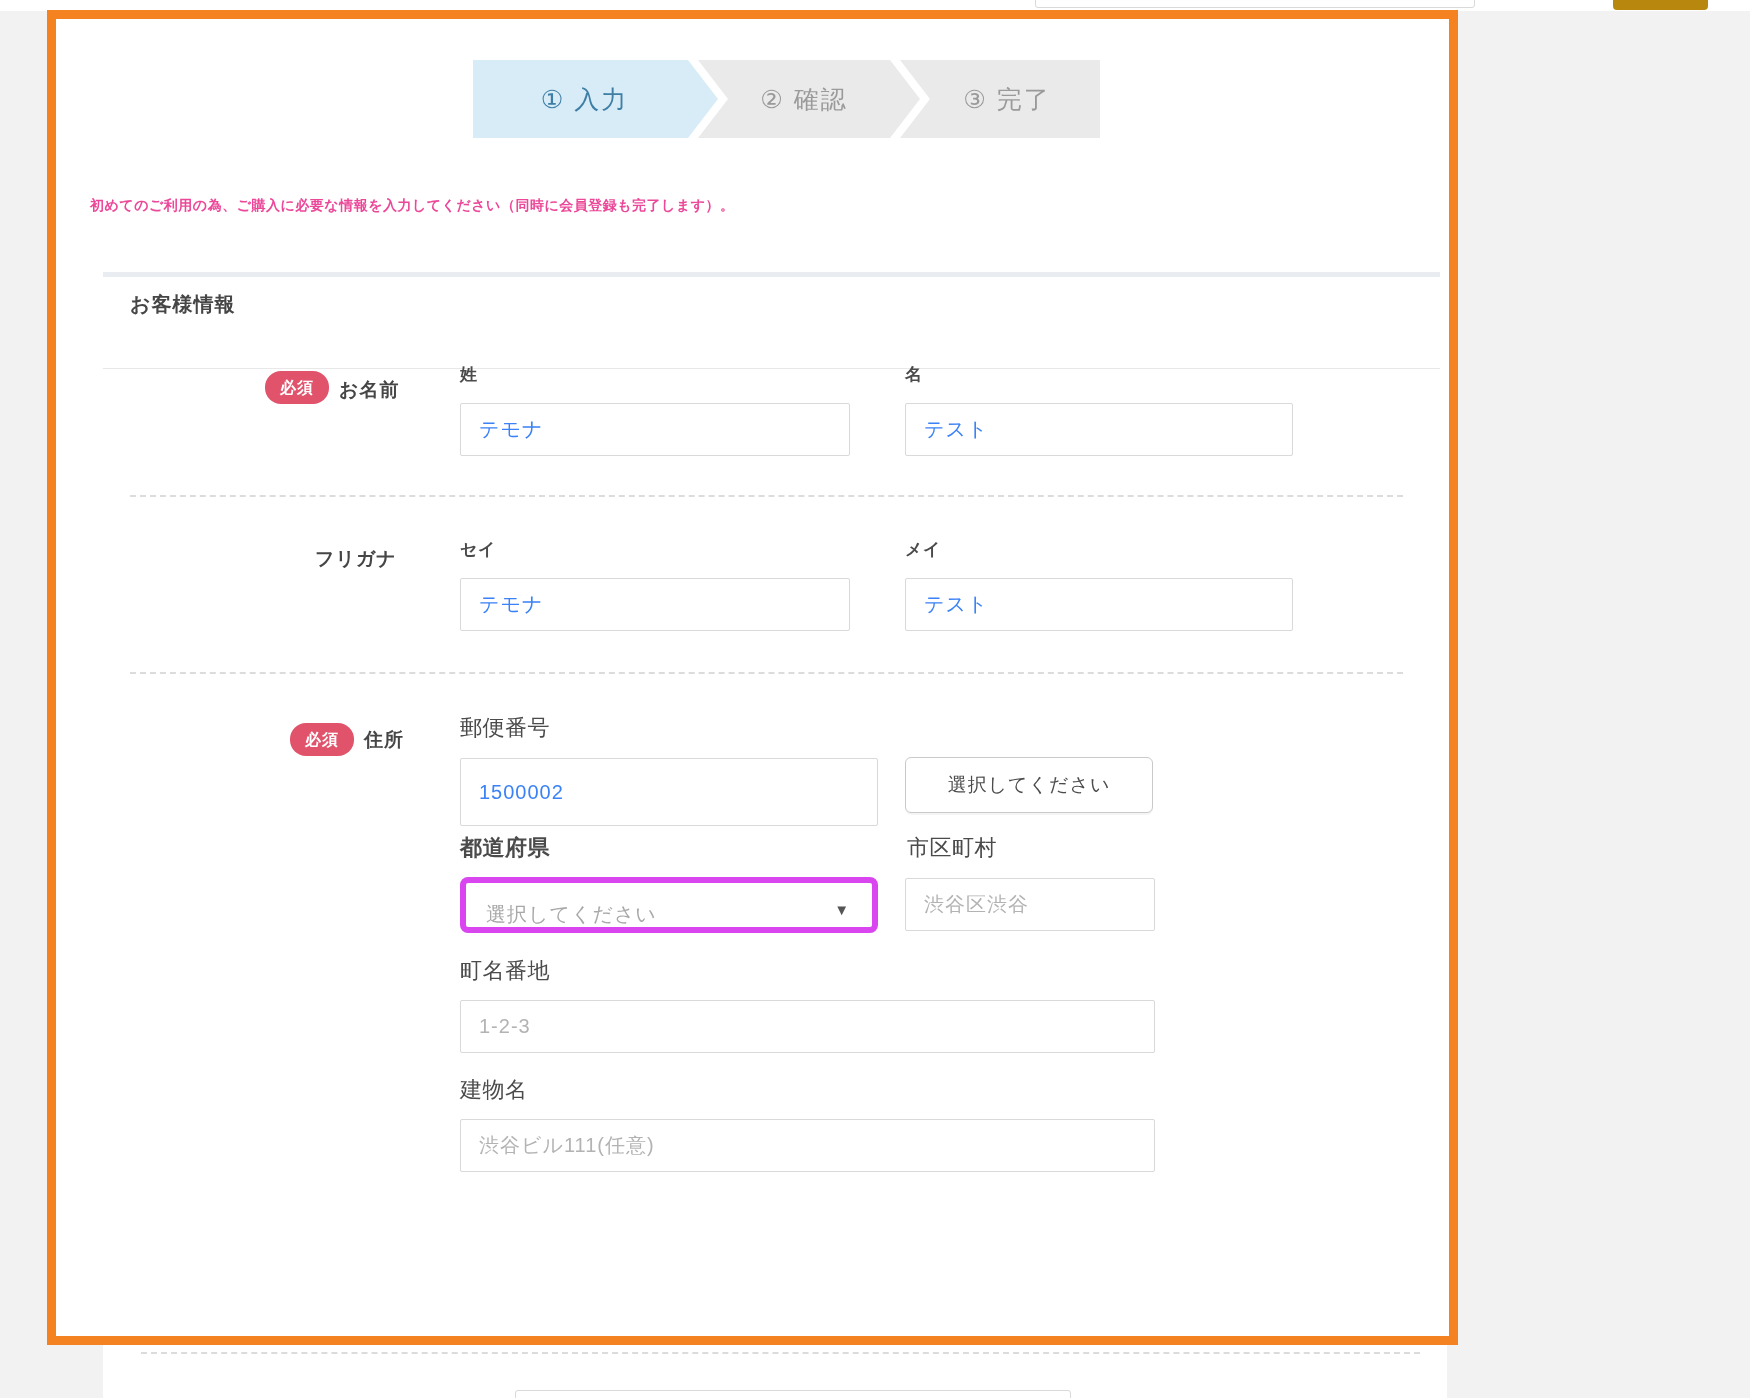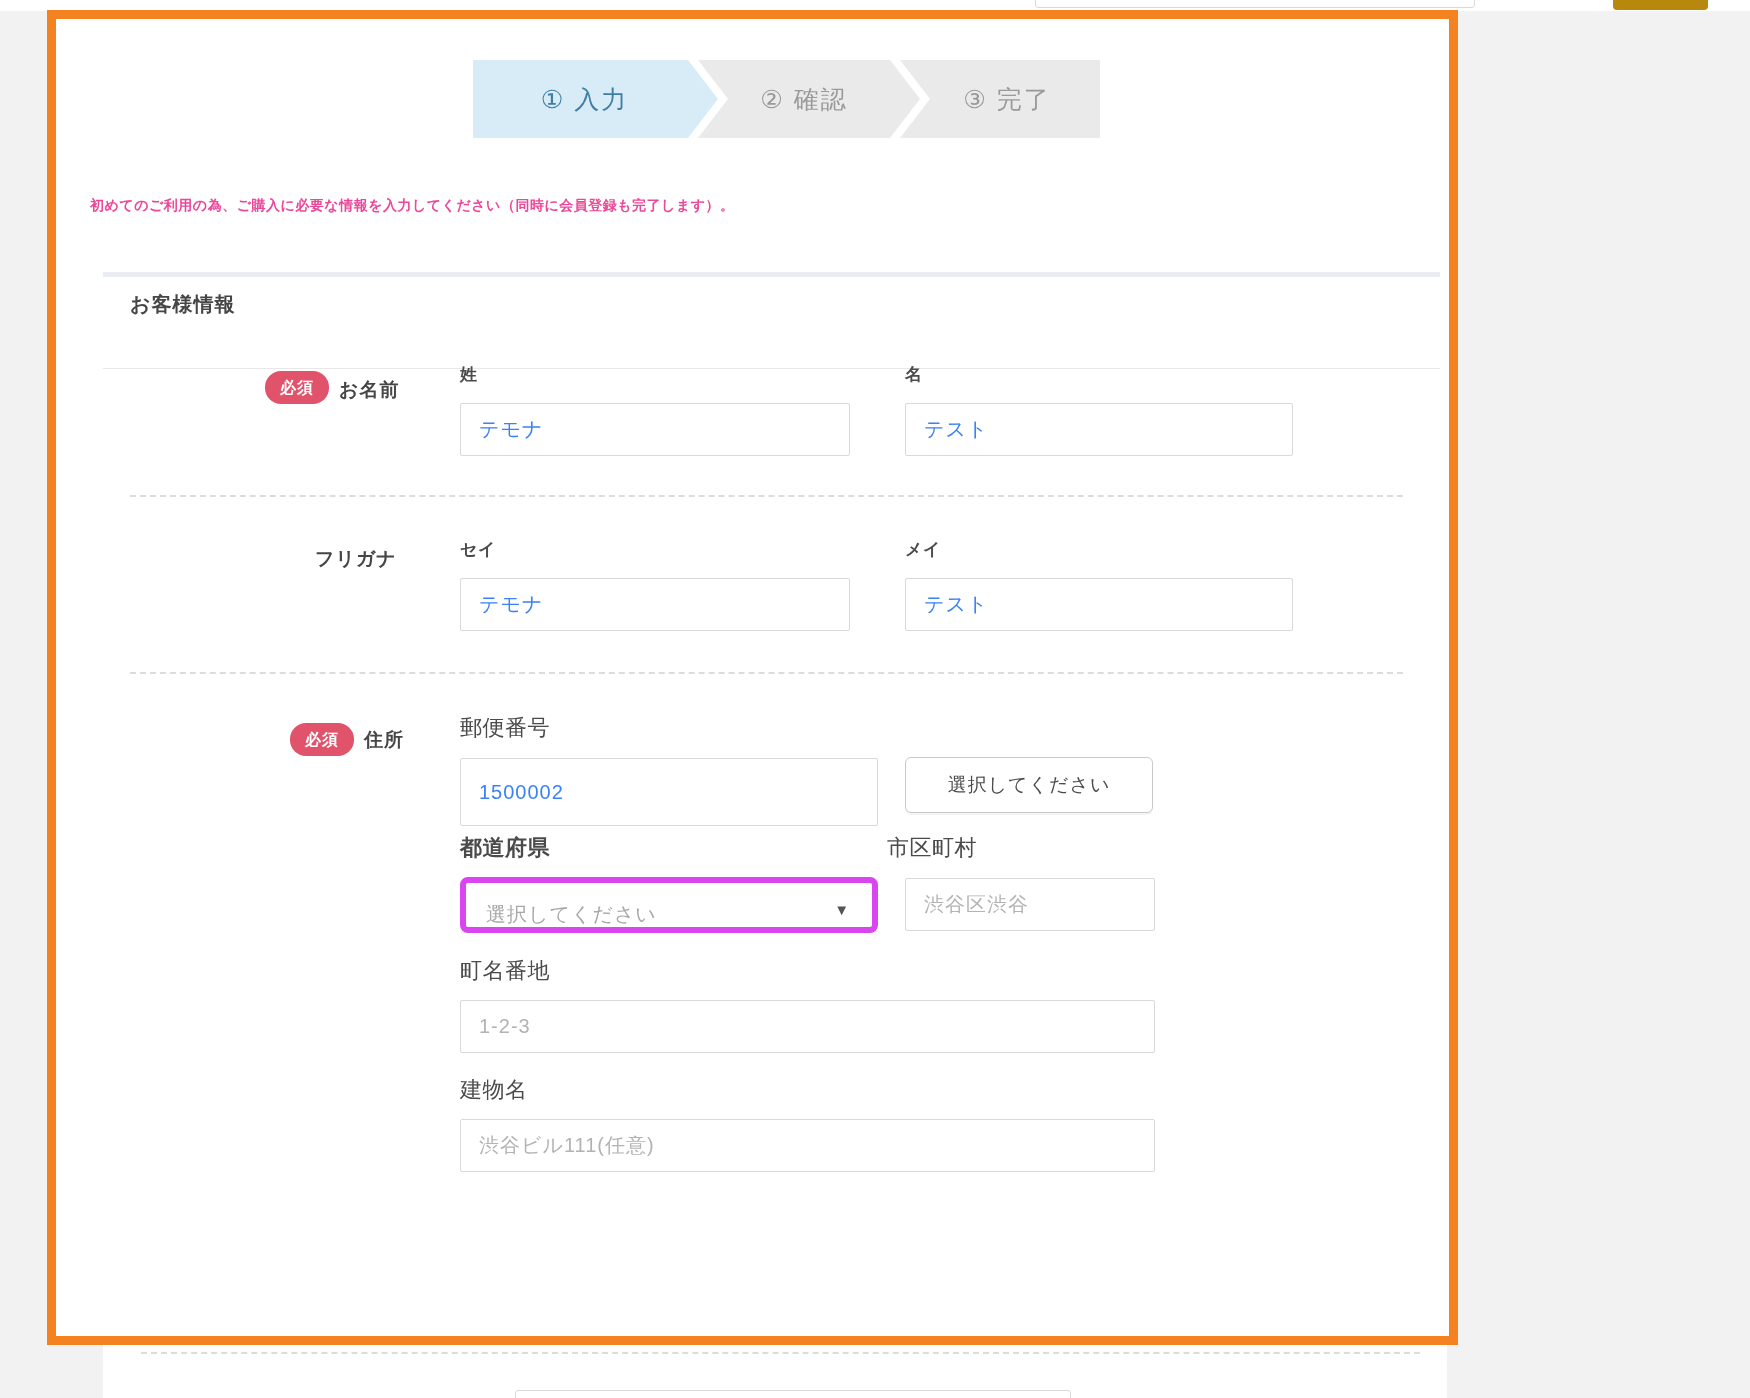--- a/index.html
+++ b/index.html
@@ -88,21 +88,21 @@
 
   .l-postal { left:357px; top:436px; }
   .in-postal { left:357px; top:481px; width:418px; height:68px; }
   .postal-btn {
     position:absolute; left:802px; top:480px; width:248px; height:56px;
     background:#fff; border:1px solid #c9c9c9; border-radius:6px;
     font-family:inherit; font-size:19px; color:#4b4b4b; letter-spacing:1px;
     box-shadow:0 2px 0 rgba(0,0,0,0.04); cursor:pointer;
   }
   .l-pref { left:357px; top:556px;font-weight:bold; }
-  .l-city { left:784px; top:556px; }
+  .l-city { left:804px; top:556px; }
   .select-box {
     position:absolute; left:357px; top:600px; width:418px; height:56px;
     background:#fff; border:6px solid #d946ef; border-radius:8px;
     font-size:20px; color:#a8a8a8; line-height:54px; padding:4px 20px; letter-spacing:1px;
     cursor:pointer;
   }
   .select-caret { position:absolute; right:22px; top:0; line-height:54px; font-size:15px; color:#555; }
   .in-city { left:802px; top:601px; width:250px; height:53px; }
   .l-street { left:357px; top:679px; }
   .in-street { left:357px; top:723px; width:695px; height:53px; }

